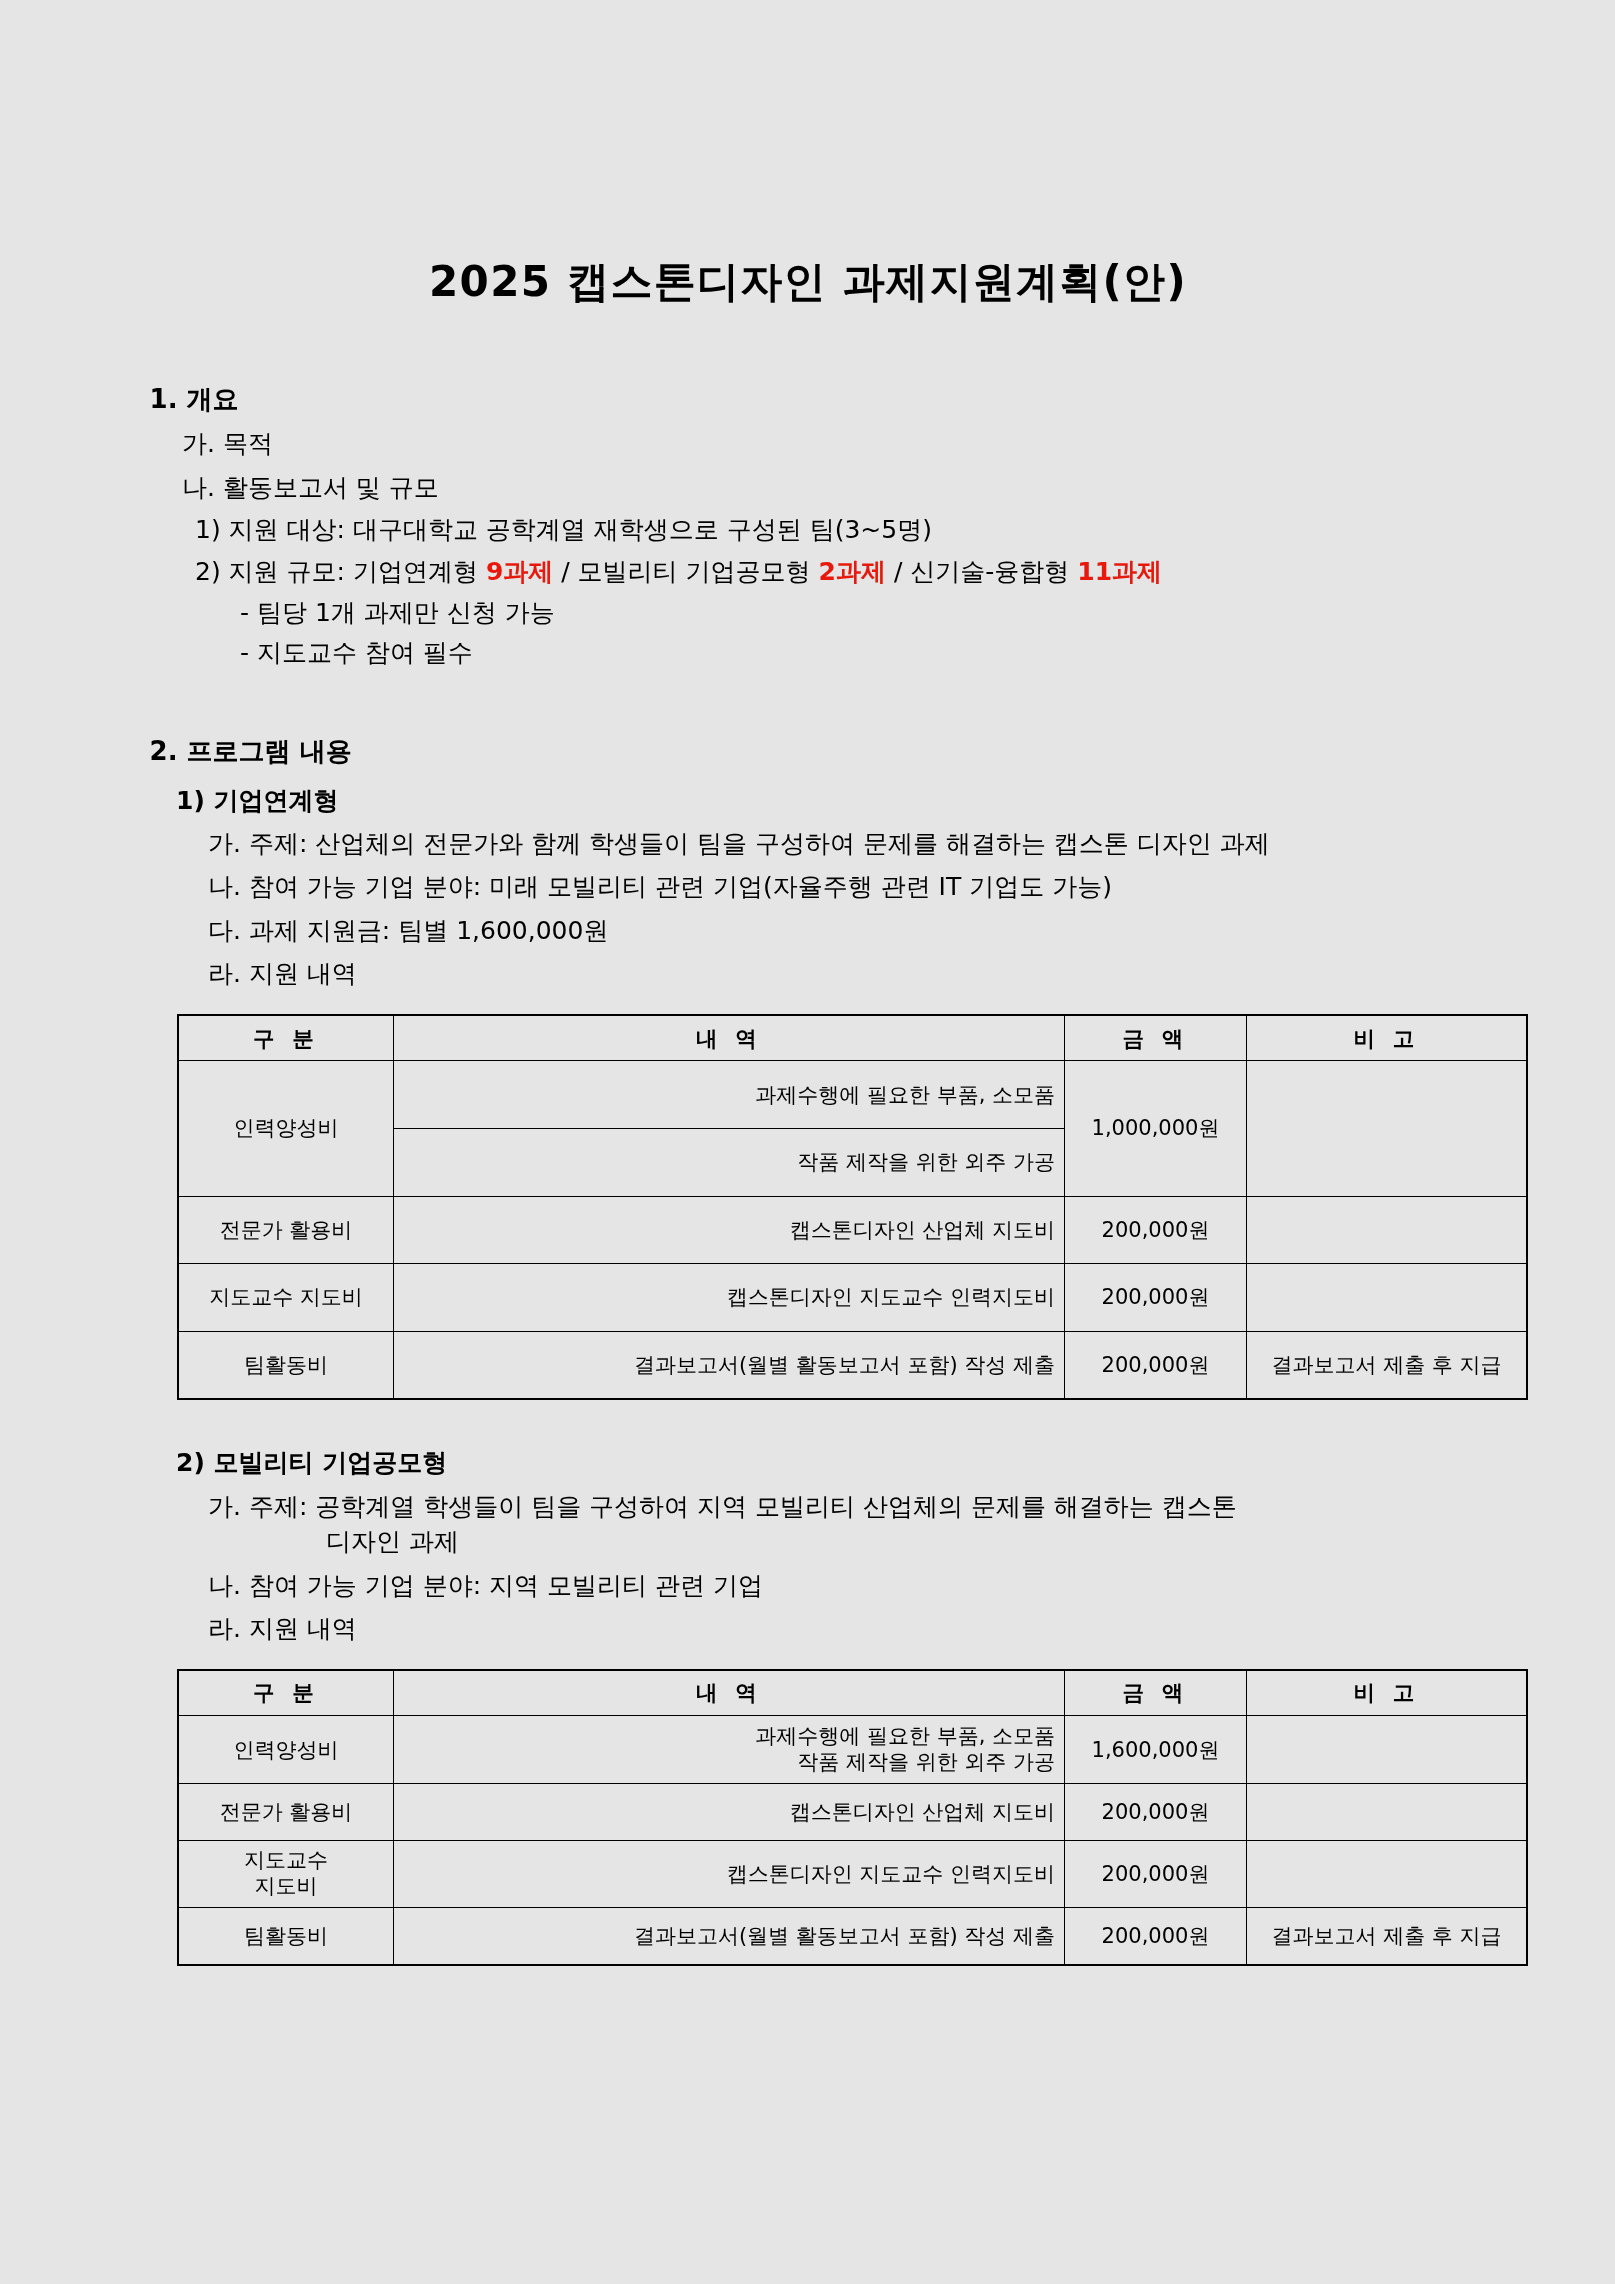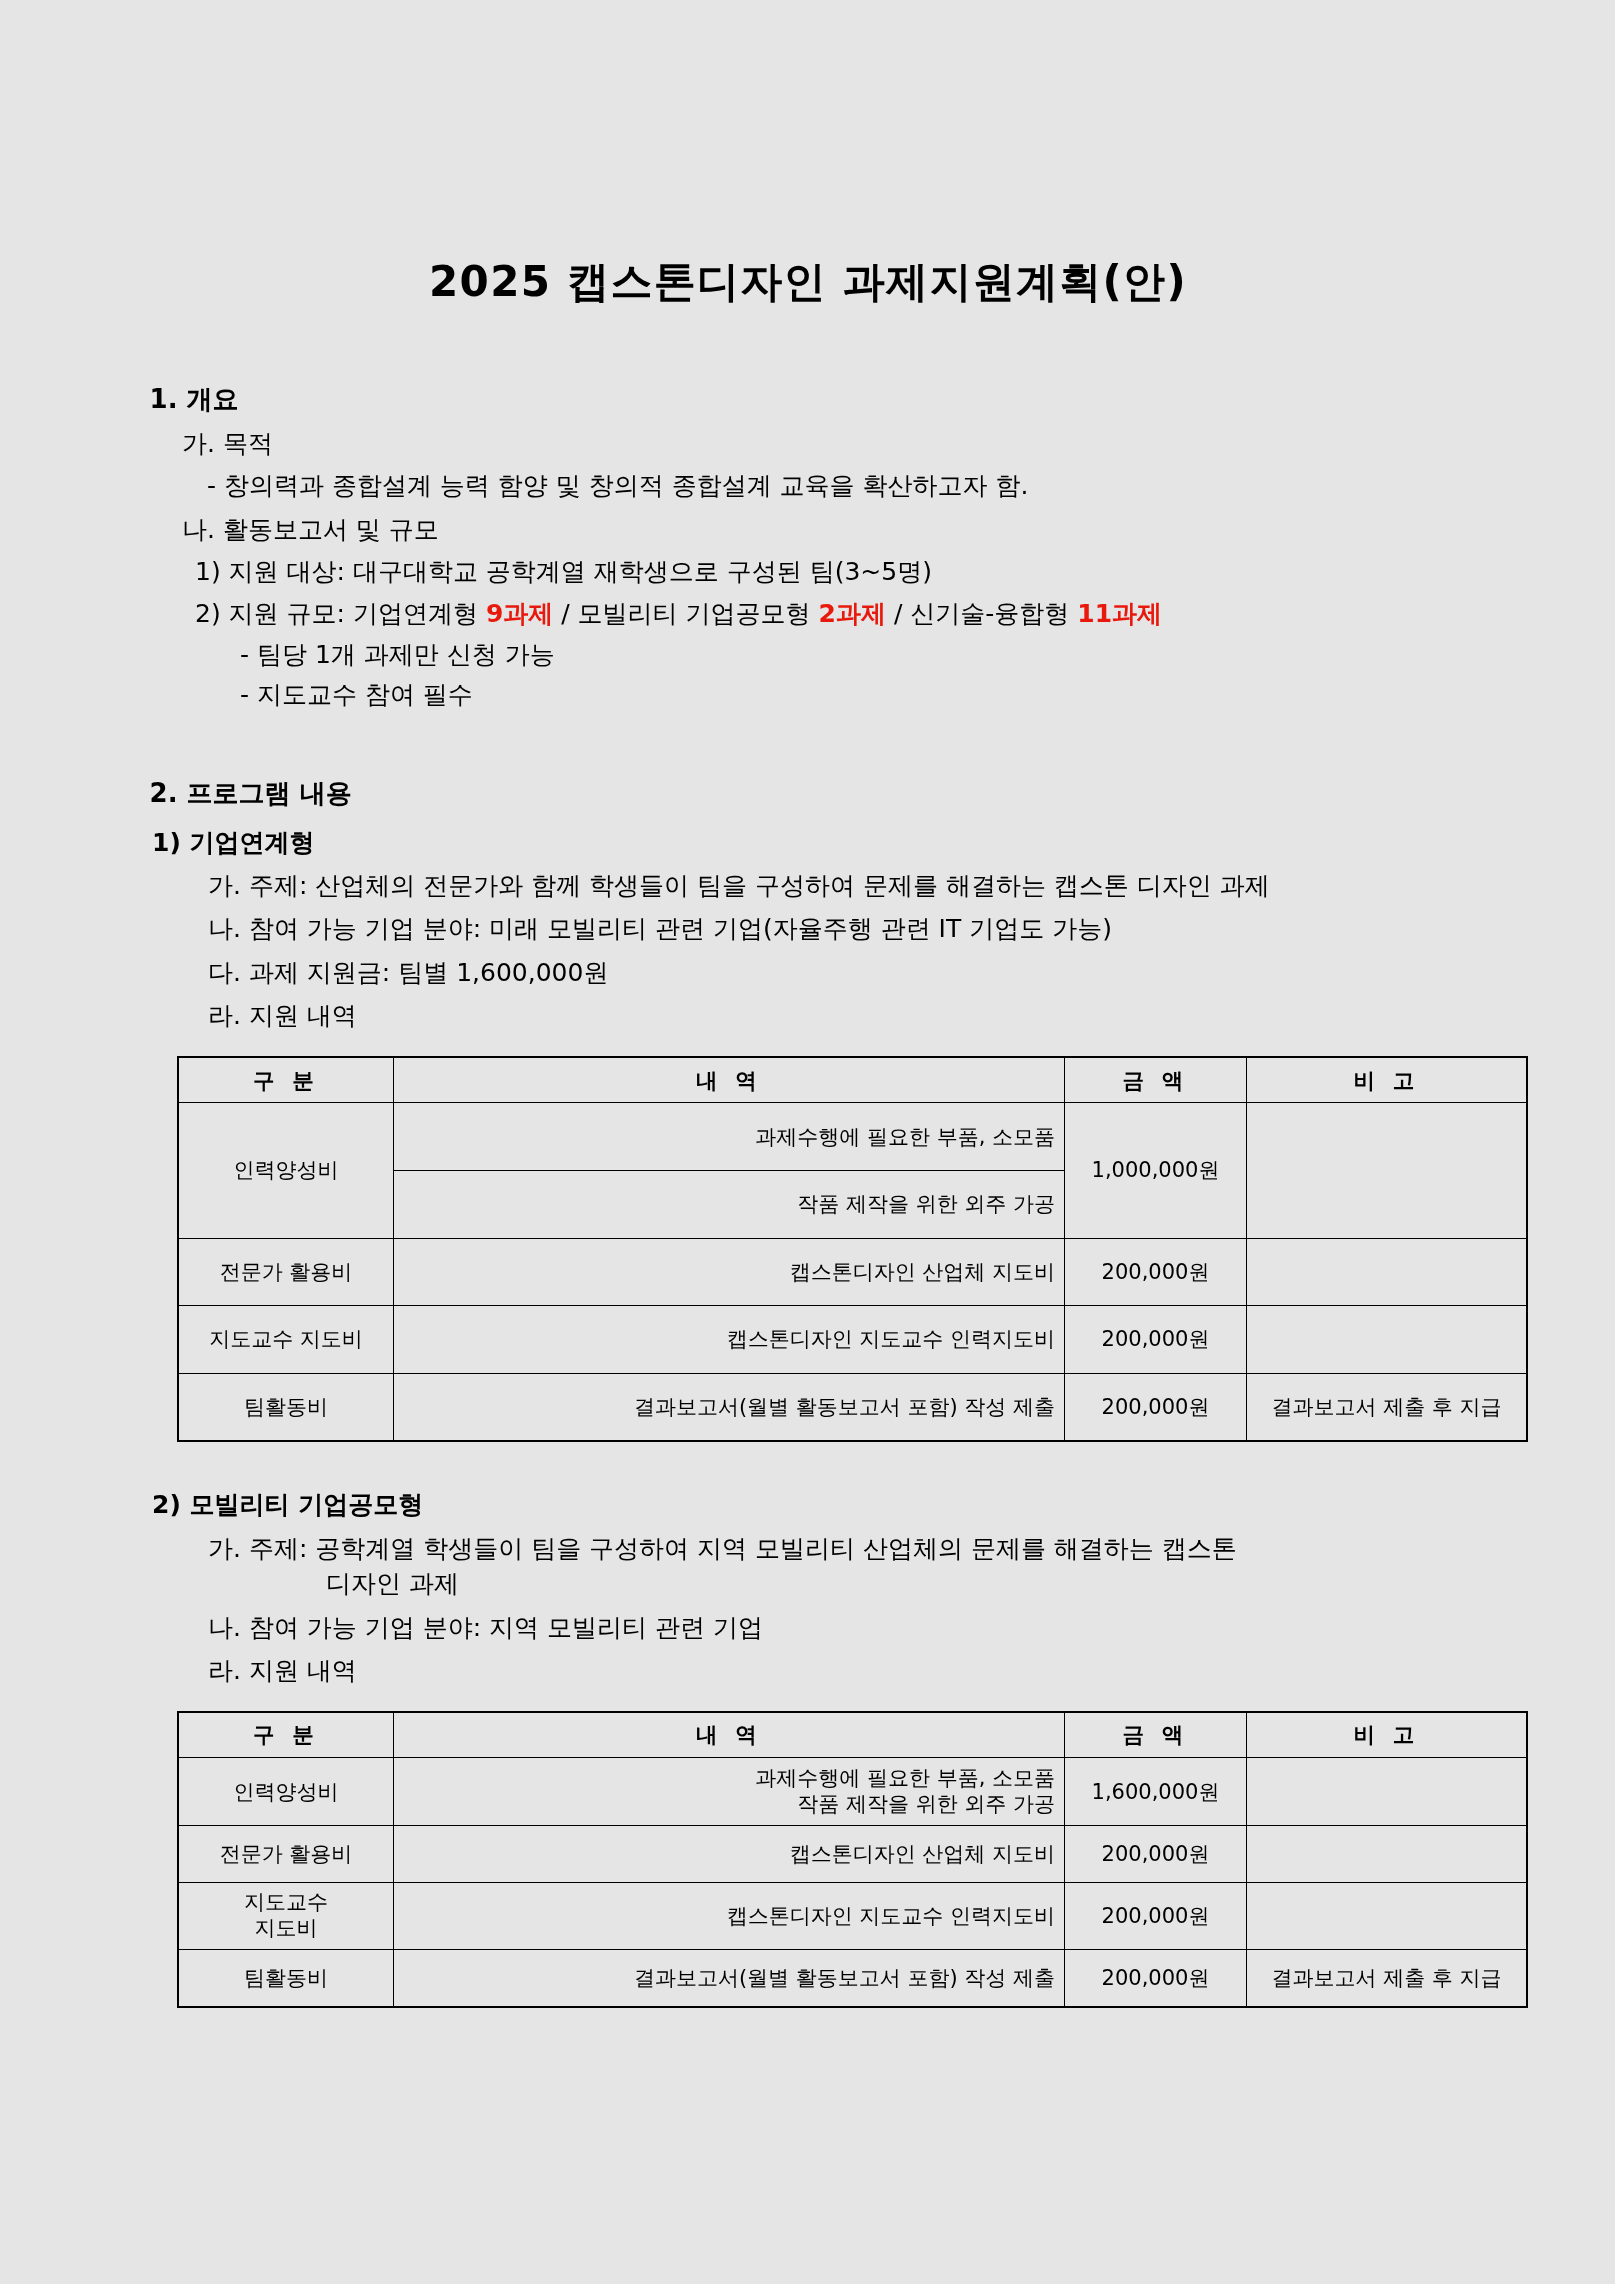--- a/index.html
+++ b/index.html
@@ -58,21 +58,21 @@
   }
   .lvl-dash2 {
     font-size: 25px;
     margin-left: 110px;
     margin-top: 7.8px;
     white-space: nowrap;
   }
   .prog-item {
     font-size: 25px;
     font-weight: bold;
-    margin-left: 22px;
+    margin-left: 46px;
     margin-top: 14.3px;
   }
   .prog-sub {
     font-size: 25px;
     margin-left: 78px;
     margin-top: 10.4px;
   }
   .prog-sub-cont {
     font-size: 25px;
     margin-left: 196px;
@@ -118,21 +118,20 @@
 </style>
 </head>
 <body>
 
 <div class="page">
 
   <h1 class="doc-title">2025 캡스톤디자인 과제지원계획(안)</h1>
 
   <div class="sec-h sec1">1. 개요</div>
   <div class="lvl-a">가. 목적</div>
-  <div class="lvl-dash">- 창의력과 종합설계 능력 함양 및 창의적 종합설계 교육을 확산하고자 함.</div>
   <div class="lvl-a">나. 활동보고서 및 규모</div>
   <div class="lvl-num">1) 지원 대상: 대구대학교 공학계열 재학생으로 구성된 팀(3~5명)</div>
   <div class="lvl-num">
     <span>2) 지원 규모: 기업연계형</span>
     <span class="red">9과제</span>
     <span>/ 모빌리티 기업공모형</span>
     <span class="red">2과제</span>
     <span>/ 신기술-융합형</span>
     <span class="red">11과제</span>
   </div>

